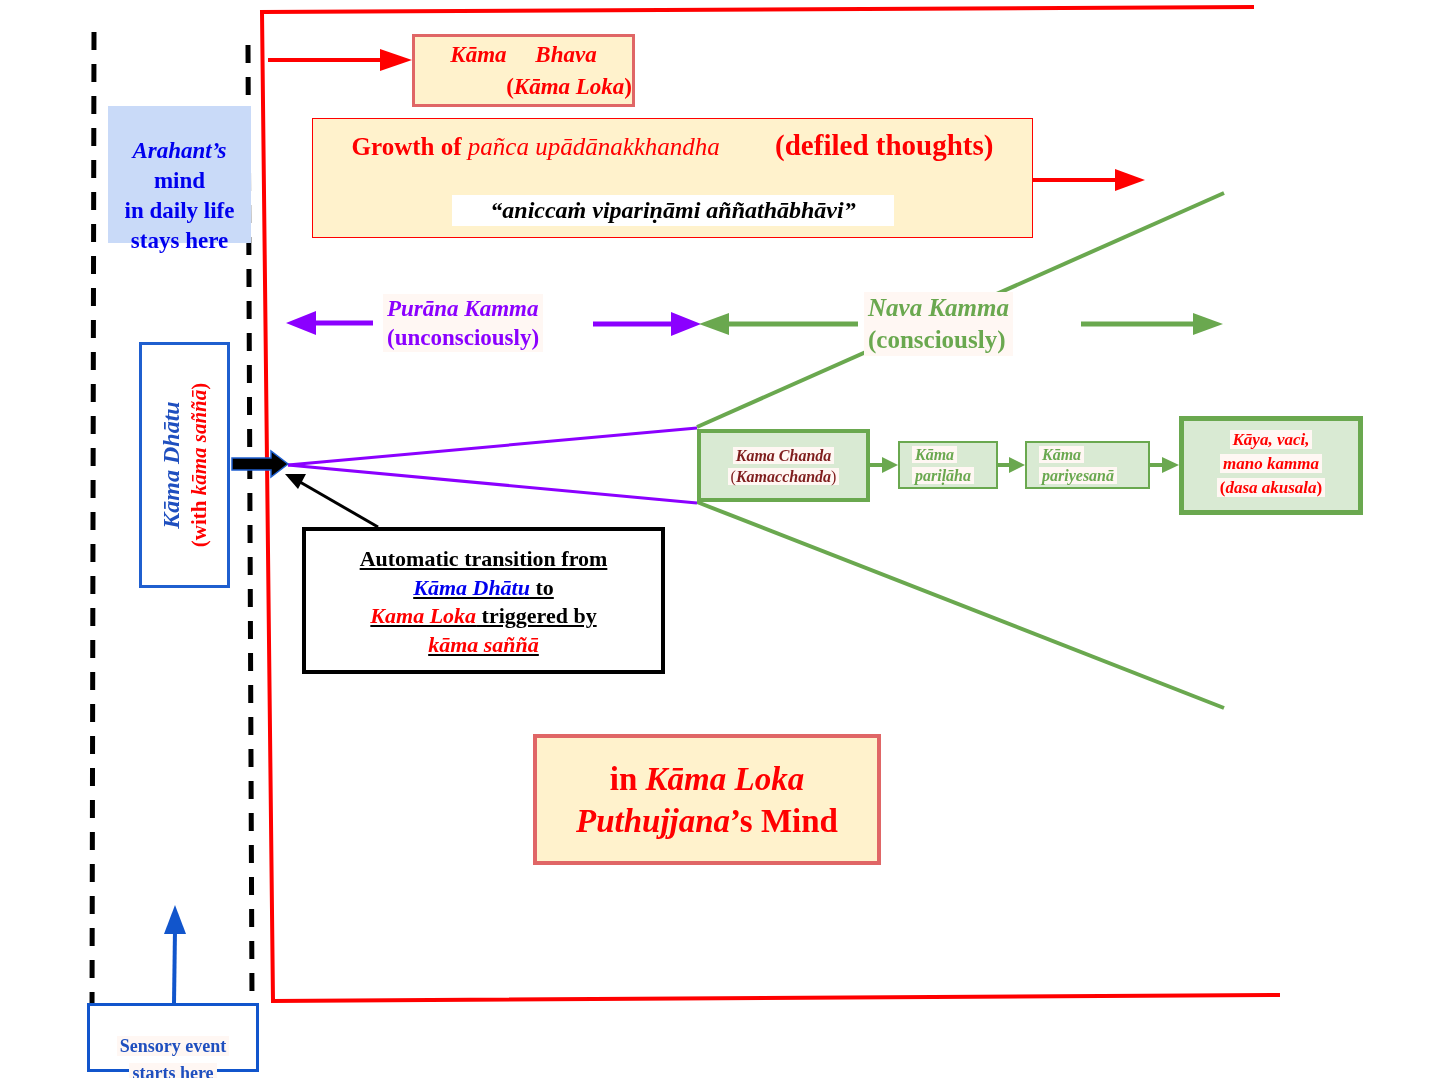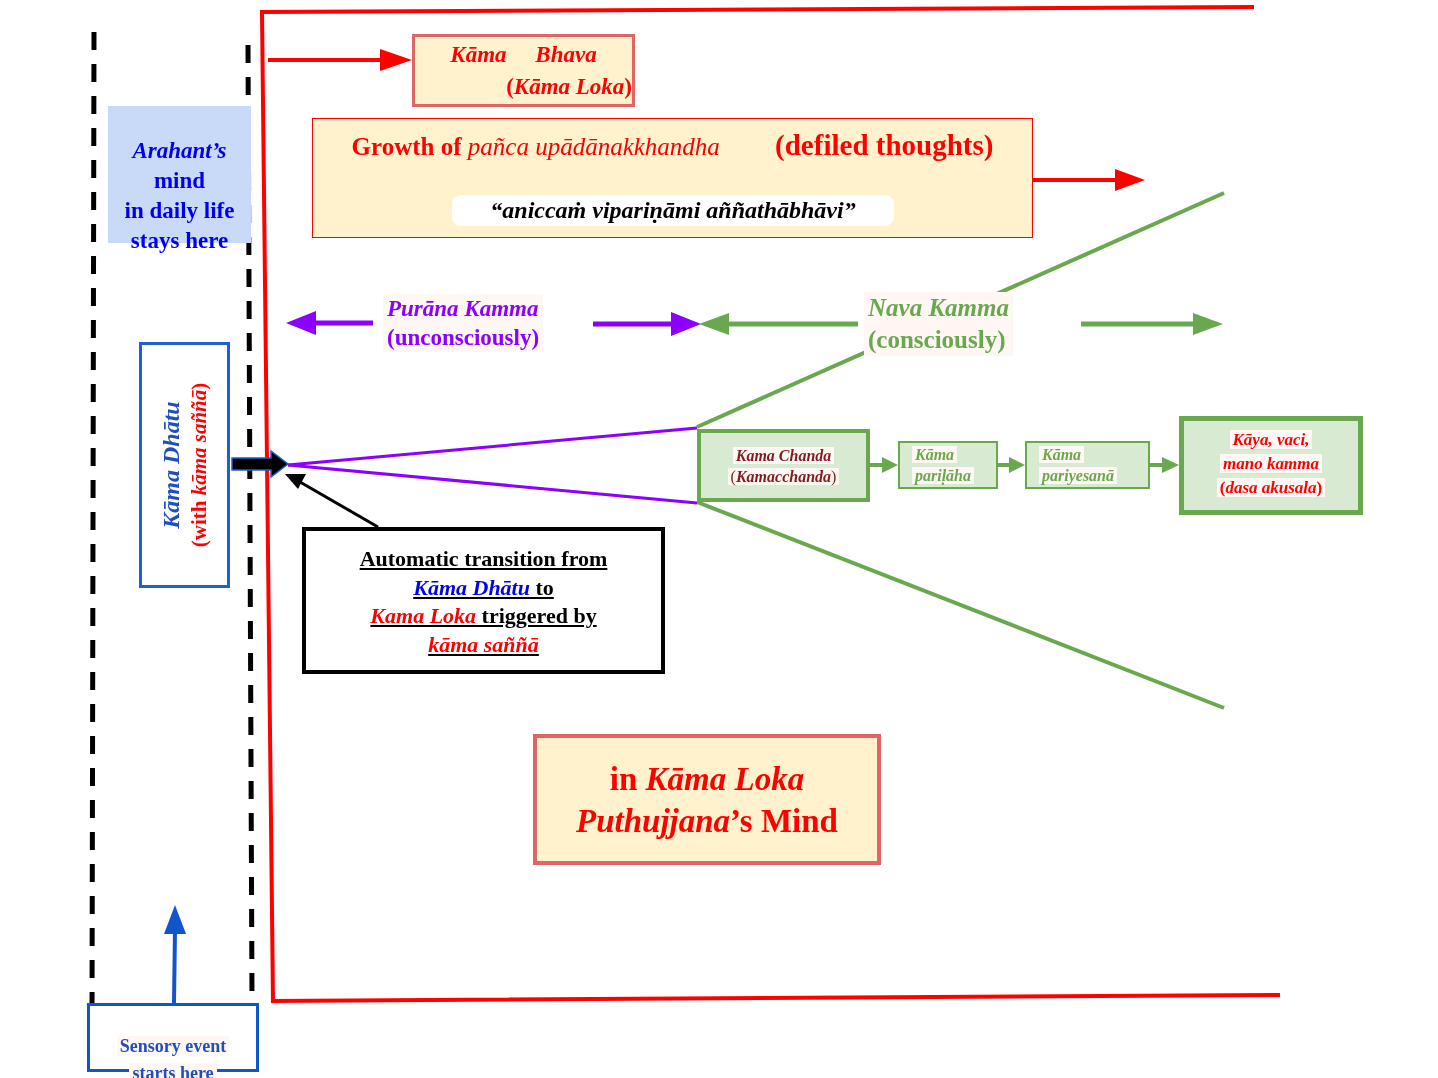--- a/index.html
+++ b/index.html
@@ -16,21 +16,21 @@
   .hl { background:#fff7f3; }
   .lbl { position:absolute; font-weight:bold; }
 
   #kama-bhava { left:412px; top:34px; width:223px; height:73px; background:#fff2cc;
     border:3px solid #e06666; font-size:23px; line-height:32px; padding-top:2px; }
   #growth { left:312px; top:118px; width:721px; height:120px; background:#fff2cc;
     border:1px solid #ff0000; font-size:25px; }
   #growth .line1 { position:absolute; left:0; right:0; top:10px; }
   #growth .big { font-size:29px;margin-left:48px; }
   #growth .quote { position:absolute; left:139px; top:76px; width:442px; height:31px;
-    background:#fff; color:#000; font-size:24px; line-height:31px;border-radius:9px; }
+    background:#fff; color:#000; font-size:24px; line-height:31px; }
   #arahant { left:101px; top:106px; width:143px; height:137px; background:#c9daf8;
     color:#0000ee; font-size:23px; line-height:30px; padding-top:30px;margin-left:7px; }
   #kama-dhatu { left:139px; top:342px; width:91px; height:246px; border:3px solid #1f5fcf; background:#fff; }
   #kama-dhatu .rot { position:absolute; left:50%; top:50%; width:240px;
     transform:translate(-50%,-50%) rotate(-90deg); font-size:24px; line-height:28px; }
   #kama-dhatu .rot .sub { font-size:21px; }
   #purana { left:383px; top:294px; font-size:23px; line-height:29px; padding:0 4px; }
   #nava { left:864px; top:292px; font-size:25px; line-height:32px; padding:0 4px; }
   #auto { left:302px; top:527px; width:363px; height:147px; border:4px solid #000; background:#fff;
     font-size:22px; line-height:28.5px; padding-top:14px; color:#000;text-decoration:underline; }

